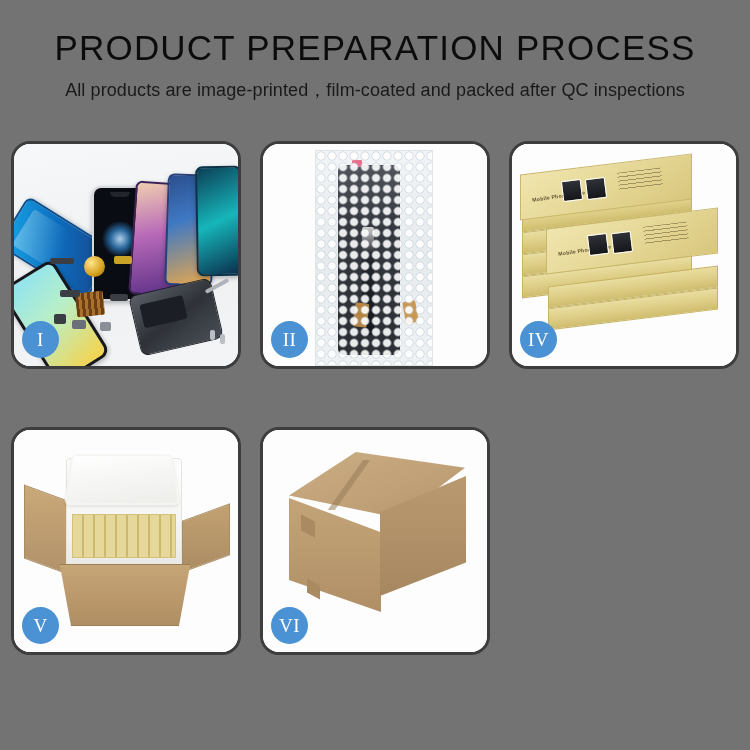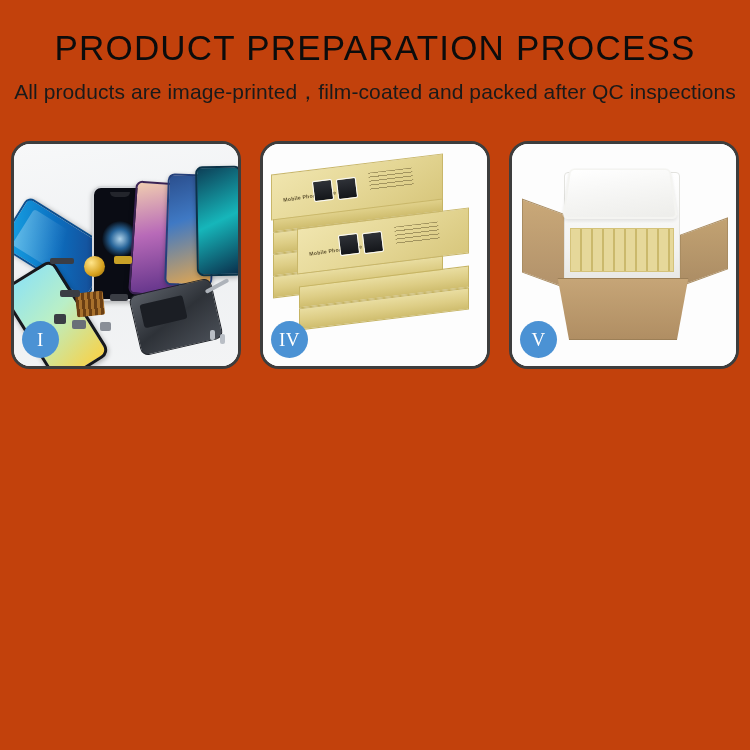--- a/index.html
+++ b/index.html
@@ -2,35 +2,35 @@
 <html><head>
 <meta charset="utf-8">
 <style>
   * { box-sizing: border-box; margin: 0; padding: 0; }
   html, body {
     width: 750px; height: 750px;
     background: #ffffff;
     font-family: "Liberation Sans", sans-serif;
     overflow: hidden;
   }
-  .page { position: relative; width: 750px; height: 750px; background: #c2410c; }
+  .page { position: relative; width: 750px; height: 750px; background: #737373; }
 
   .header { padding-top: 30px; text-align: center; }
   .title {
     font-family: "Liberation Sans", sans-serif;
     font-size: 35px;
     font-weight: 400;
     letter-spacing: 1.2px;
     color: #0c0c0c;
     line-height: 1.05;
   }
   .subtitle {
     margin-top: 11px;
     font-family: "Liberation Sans", sans-serif;
-    font-size: 21px;
+    font-size: 18px;
     font-weight: 400;
     color: #1a1a1a;
     letter-spacing: 0.1px;
   }
 
   .grid {
     position: absolute;
     top: 141px; left: 11px;
     width: 728px;
     display: grid;
@@ -326,20 +326,33 @@
         <div class="sp" style="left:58px;top:176px;width:14px;height:9px;background:#6a6f78;"></div>
         <div class="sp" style="left:86px;top:178px;width:11px;height:9px;background:#8a8f98;"></div>
         <div class="sp" style="left:30px;top:186px;width:9px;height:14px;background:#cfd3d8;"></div>
         <div class="sp" style="left:196px;top:186px;width:5px;height:10px;background:#b9bec5;"></div>
         <div class="sp" style="left:206px;top:190px;width:5px;height:10px;background:#b9bec5;"></div>
         <div class="sp" style="left:190px;top:140px;width:26px;height:4px;background:#aeb3ba;transform:rotate(-28deg);"></div>
       </div>
       <div class="badge">I</div>
     </div>
 
+    <div class="panel">
+      <div class="scene p2">
+        <div class="bubblebag">
+          <div class="screen2"></div>
+          <div class="flex2"></div>
+          <div class="tab2a"></div>
+          <div class="tab2b"></div>
+          <div class="pinklbl"></div>
+          <div class="bubbles"></div>
+        </div>
+      </div>
+      <div class="badge">II</div>
+    </div>
 
 
     <div class="panel">
       <div class="scene p4">
         <div class="stack">
           <div class="sbox" style="left:4px;top:108px;"></div>
           <div class="sbox" style="left:4px;top:86px;"></div>
           <div class="sbox" style="left:4px;top:64px;"></div>
           <div class="sbox" style="left:4px;top:42px;"></div>
           <div class="sboxtop" style="left:2px;top:6px;"></div>
@@ -365,15 +378,26 @@
         <div class="v-flapL"></div>
         <div class="v-flapR"></div>
         <div class="v-foam"></div>
         <div class="v-slots"></div>
         <div class="v-foamlid"></div>
         <div class="v-body"></div>
       </div>
       <div class="badge">V</div>
     </div>
 
+    <div class="panel">
+      <div class="scene p6">
+        <div class="c-top"></div>
+        <div class="c-front"></div>
+        <div class="c-side"></div>
+        <div class="c-seam"></div>
+        <div class="c-tape1"></div>
+        <div class="c-tape2"></div>
+      </div>
+      <div class="badge">VI</div>
+    </div>
 
   </div>
 </div>
 
 </body></html>

